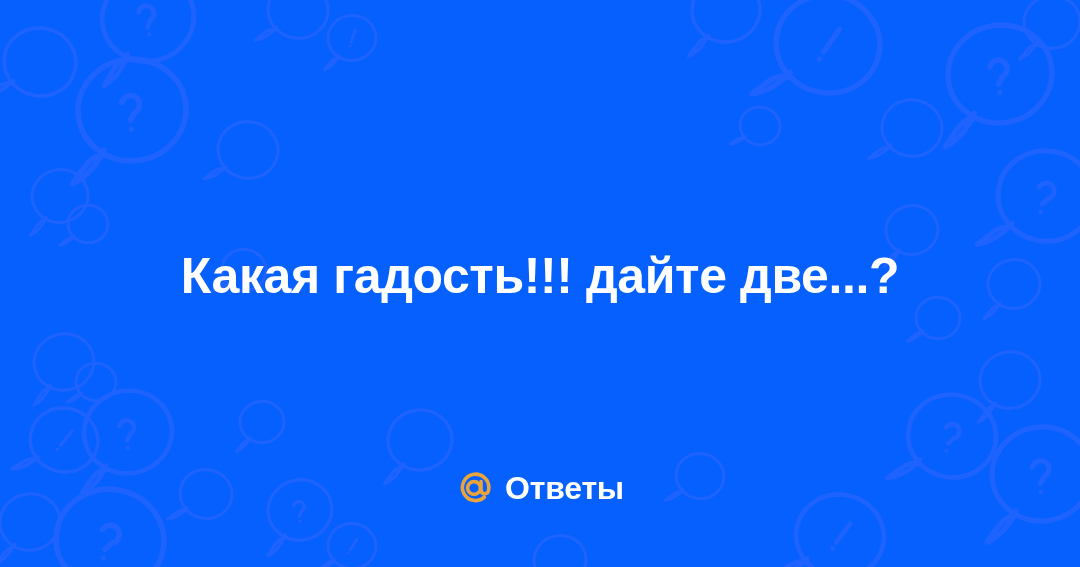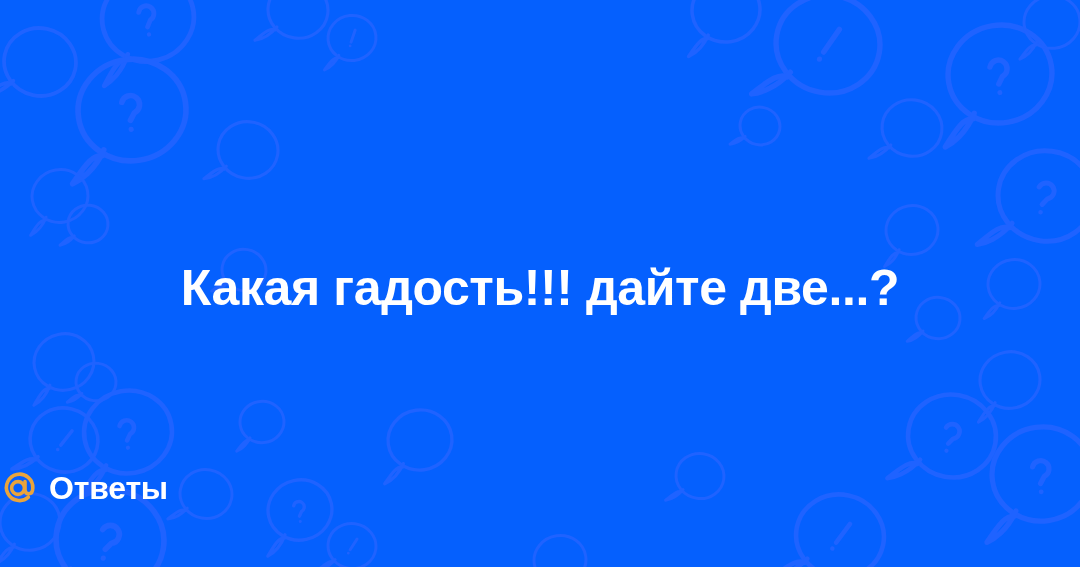--- a/index.html
+++ b/index.html
@@ -50,37 +50,38 @@
     position: absolute;
     left: 0;
     right: 0;
     top: 248px;
     text-align: center;
     padding: 0 40px;
     box-sizing: border-box;
   }
 
   #page-title {
-    margin: 12px;
+    margin: 0;
     color: #ffffff;
     font-size: 50px;
     line-height: 56px;
     font-weight: 700;
     letter-spacing: -0.4px;
     white-space: nowrap;
     font-family: "Liberation Sans", "DejaVu Sans", sans-serif;
   }
 
   #brand {
     position: absolute;
     left: 0;
     right: 0;
     top: 470px;
     display: flex;
     align-items: center;
+    justify-content: center;
     gap: 13px;
   }
 
   #brand-mark {
     width: 36px;
     height: 36px;
     display: block;
     flex: 0 0 auto;
   }
 

